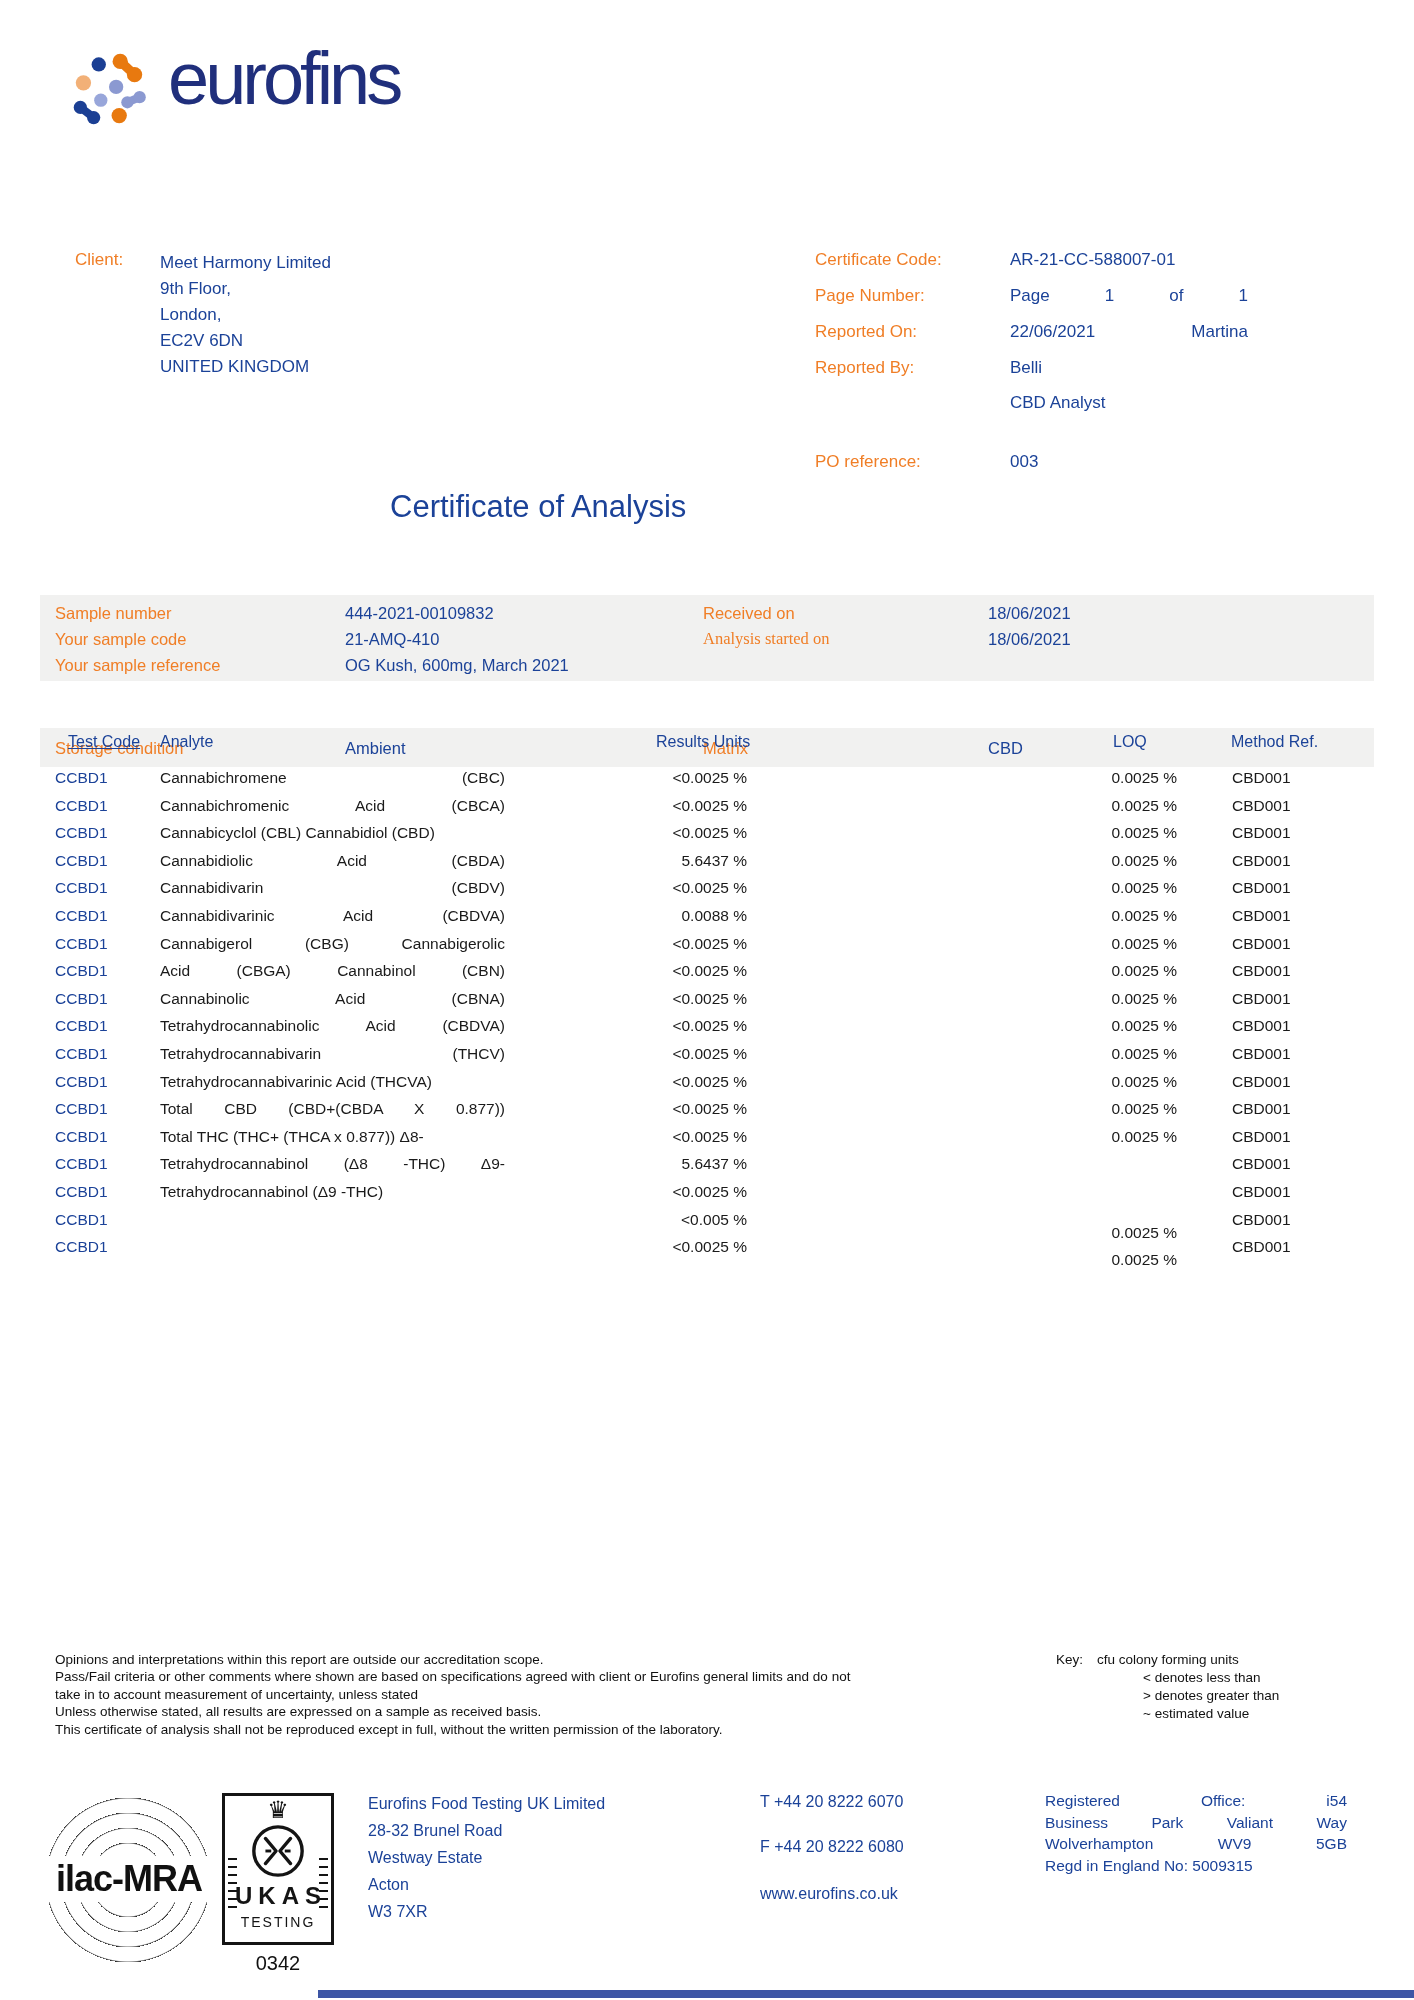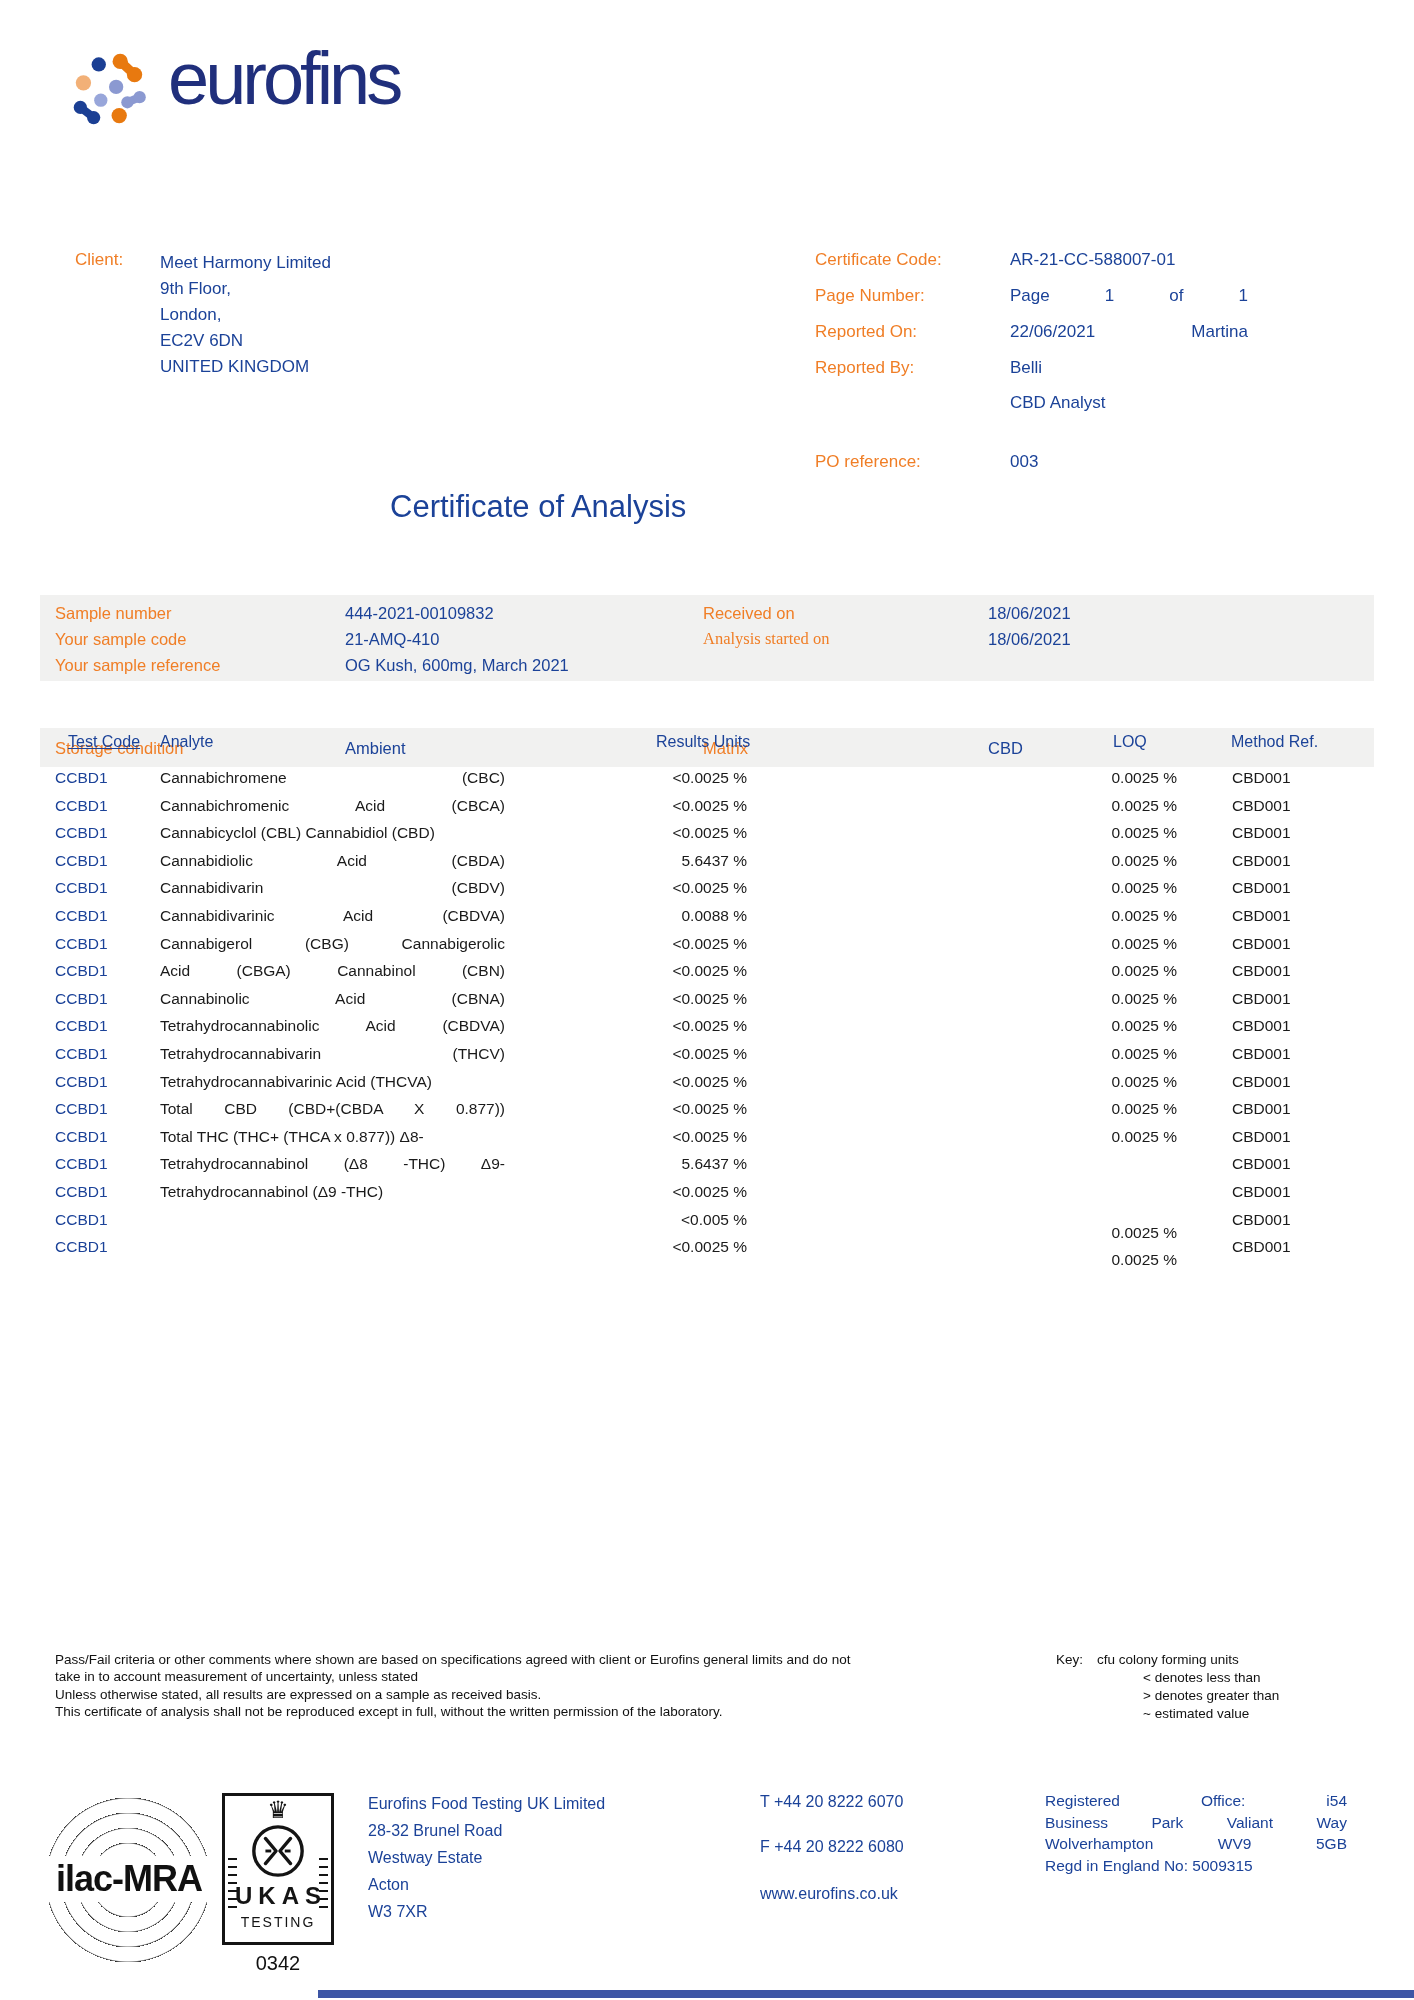--- a/index.html
+++ b/index.html
@@ -308,20 +308,21 @@
         <span class="c code">CCBD1</span>
         <span class="c analyte"></span>
         <span class="c result">&lt;0.0025 %</span>
         <span class="c loq">0.0025 %</span>
         <span class="c method">CBD001</span>
       </div>
     </div>
 
   <div class="abs footnotes">
 
+  <div>Opinions and interpretations within this report are outside our accreditation scope.</div>
       <div>Pass/Fail criteria or other comments where shown are based on specifications agreed with client or Eurofins general limits and do not</div>
       <div>take in to account measurement of uncertainty, unless stated</div>
       <div>Unless otherwise stated, all results are expressed on a sample as received basis.</div>
       <div>This certificate of analysis shall not be reproduced except in full, without the written permission of the laboratory.</div>
     </div>
 
   <div class="abs keyblock">
     <div class="keyline1">
       <span>Key:</span>
       <span>cfu colony forming units</span>

